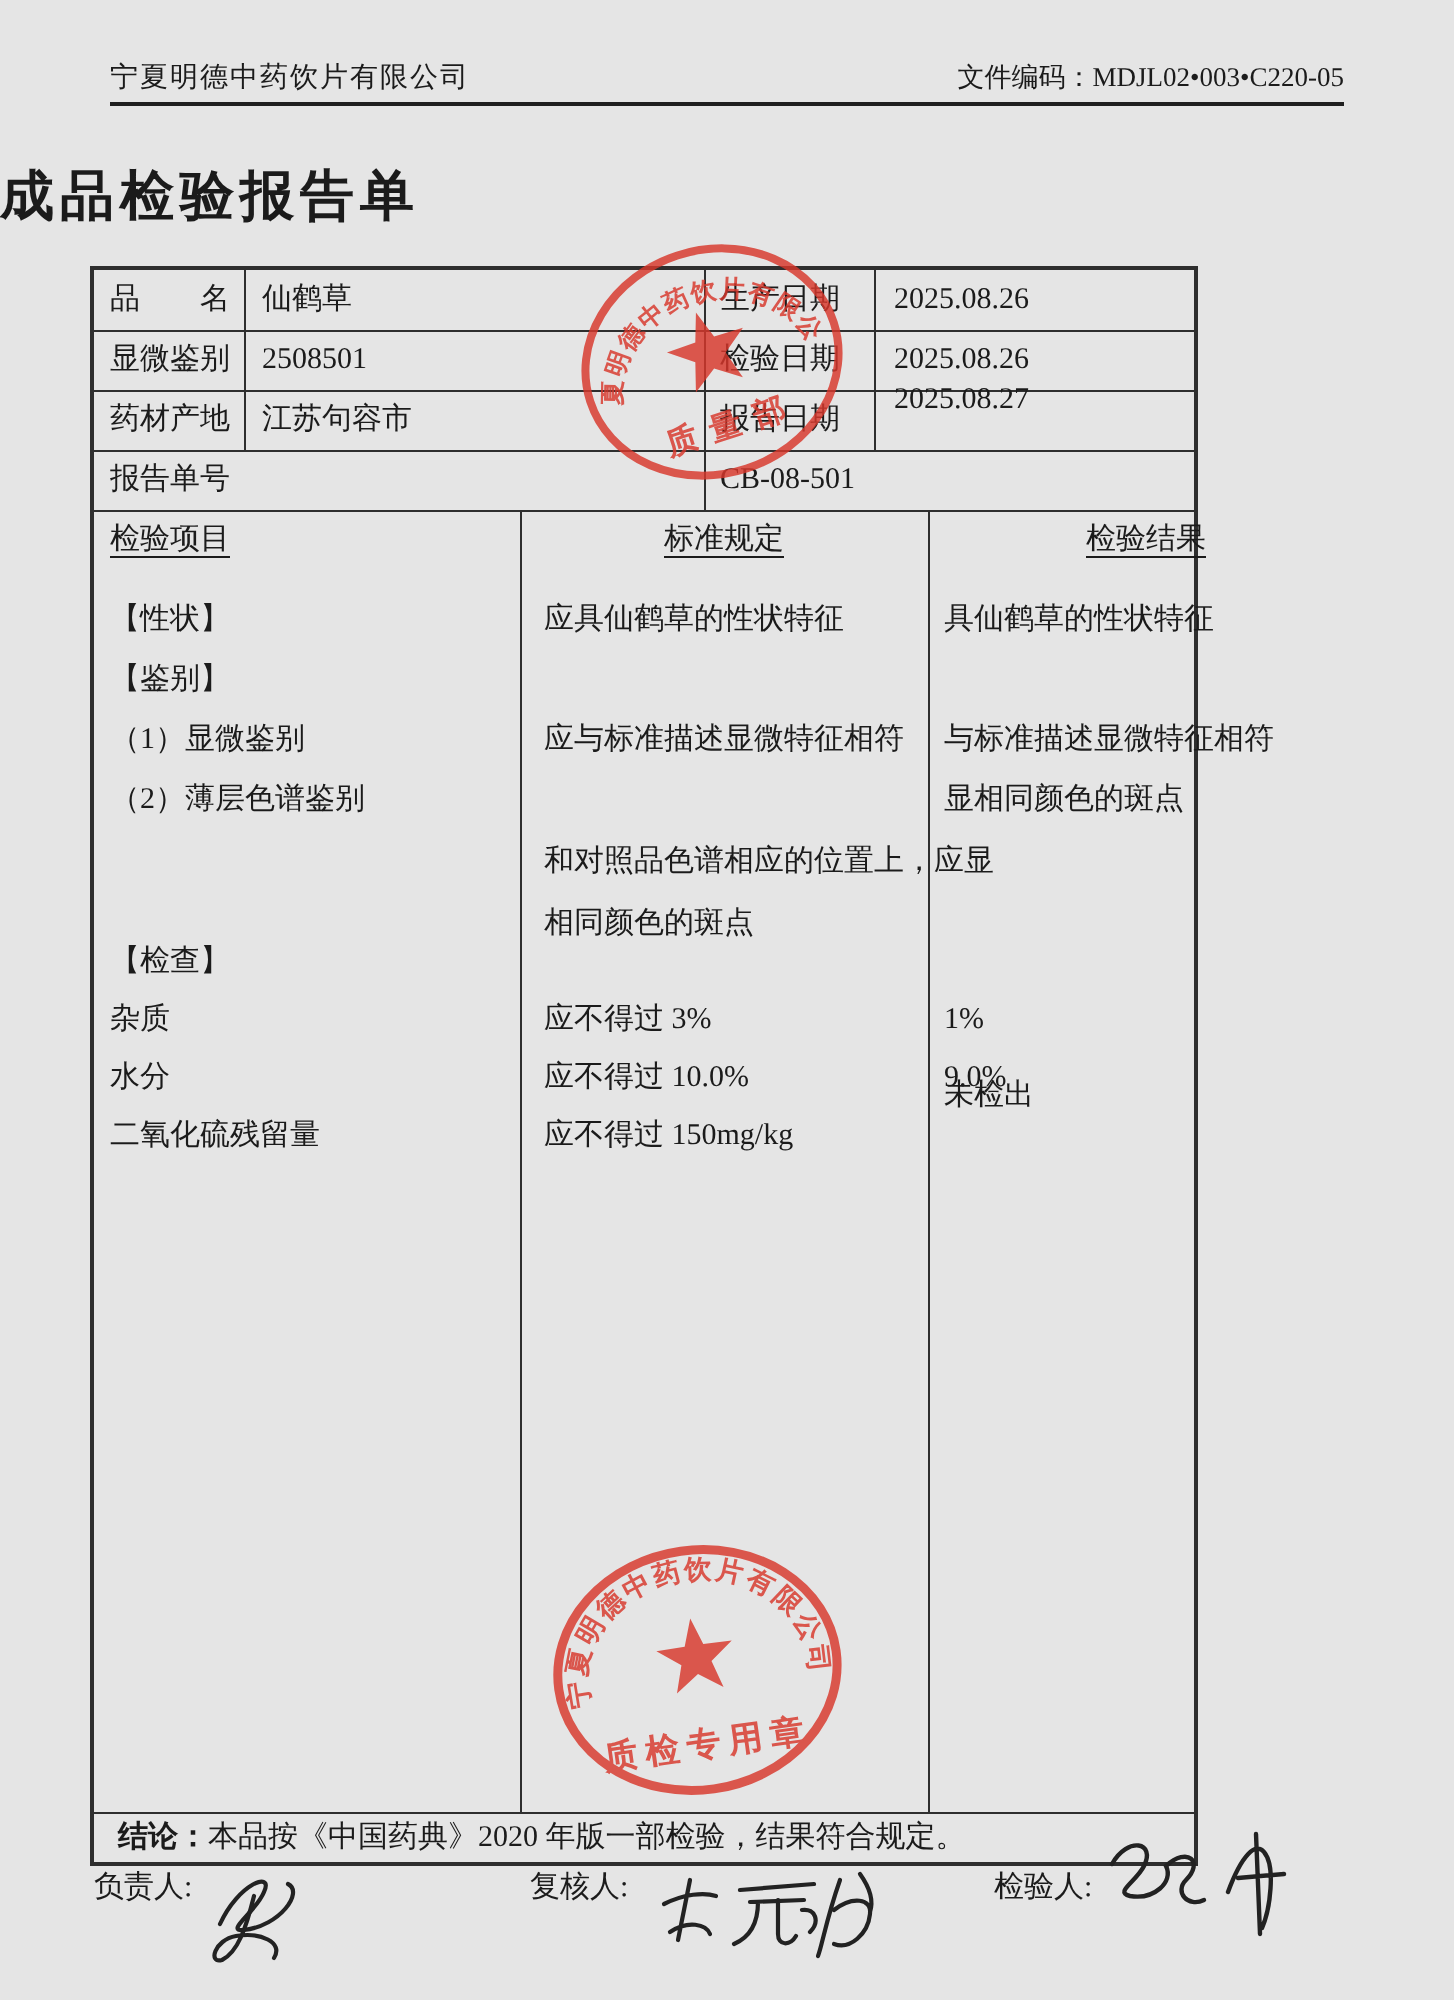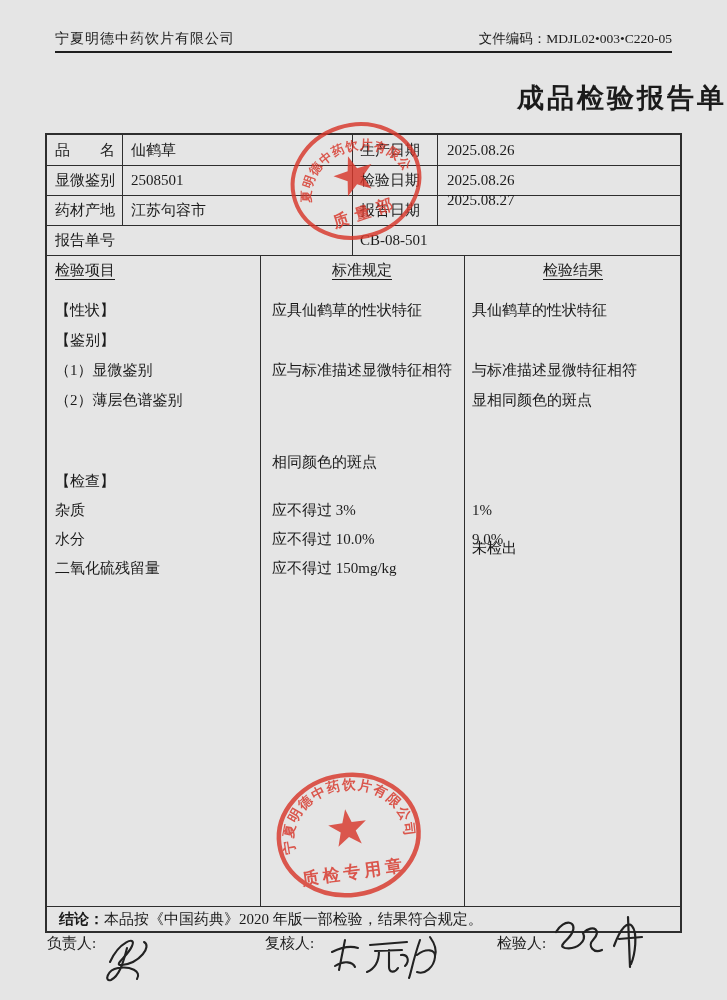--- a/index.html
+++ b/index.html
@@ -5,24 +5,24 @@
   html,body{margin:0;padding:0;background:#ffffff;}
   .page{
     position:relative;width:727px;height:1000px;background:#e5e5e5;overflow:hidden;
     font-family:"Liberation Serif","DejaVu Serif",serif;color:#1b1b1b;
   }
   
   .hdr{position:absolute;left:55px;top:24px;width:617px;height:24px;
        border-bottom:2px solid #1f1f1f;display:flex;justify-content:space-between;align-items:flex-end;padding-bottom:3px;}
   .hdr-left{font-size:14px;letter-spacing:1px;}
   .hdr-right{font-size:13.5px;}
-  .title{position:absolute;left:0;top:80px;width:727px;text-align:right;
+  .title{position:absolute;left:0;top:80px;width:727px;text-align:left;
          font-size:27px;font-weight:700;letter-spacing:3px;}
   
-  .tbl{position:absolute;left:45px;top:133px;width:637px;height:800px;
+  .tbl{position:absolute;left:45px;top:133px;width:554px;height:800px;
        border:2px solid #2e2e2e;box-sizing:border-box;}
   .hline{position:absolute;left:0;right:0;height:1px;background:#2e2e2e;}
   .vline{position:absolute;width:1px;background:#2e2e2e;}
   .cell{position:absolute;font-size:15px;line-height:30px;height:30px;white-space:nowrap;}
   .colhead{position:absolute;top:120px;height:30px;line-height:30px;font-size:15px;
            text-decoration:underline;text-underline-offset:4px;}
   .line-item{position:absolute;font-size:15px;line-height:21px;height:21px;white-space:nowrap;}
   .concl{position:absolute;left:12px;top:771px;height:27px;line-height:27px;font-size:15px;white-space:nowrap;}
   .concl b{font-weight:700;}
   
@@ -83,20 +83,21 @@
     <div class="line-item" style="left:8px;top:195px">【鉴别】</div>
     <div class="line-item" style="left:8px;top:225px">（1）显微鉴别</div>
     <div class="line-item" style="left:8px;top:255px">（2）薄层色谱鉴别</div>
     <div class="line-item" style="left:8px;top:336px">【检查】</div>
     <div class="line-item" style="left:8px;top:365px">杂质</div>
     <div class="line-item" style="left:8px;top:394px">水分</div>
     <div class="line-item" style="left:8px;top:423px">二氧化硫残留量</div>
 
     <div class="line-item" style="left:225px;top:165px">应具仙鹤草的性状特征</div>
     <div class="line-item" style="left:225px;top:225px">应与标准描述显微特征相符</div>
+    <div class="line-item" style="left:225px;top:286px">和对照品色谱相应的位置上，应显</div>
     <div class="line-item" style="left:225px;top:317px">相同颜色的斑点</div>
     <div class="line-item" style="left:225px;top:365px">应不得过 3%</div>
     <div class="line-item" style="left:225px;top:394px">应不得过 10.0%</div>
     <div class="line-item" style="left:225px;top:423px">应不得过 150mg/kg</div>
 
     <div class="line-item" style="left:425px;top:165px">具仙鹤草的性状特征</div>
     <div class="line-item" style="left:425px;top:225px">与标准描述显微特征相符</div>
     <div class="line-item" style="left:425px;top:255px">显相同颜色的斑点</div>
     <div class="line-item" style="left:425px;top:365px">1%</div>
     <div class="line-item" style="left:425px;top:394px">9.0%</div>

